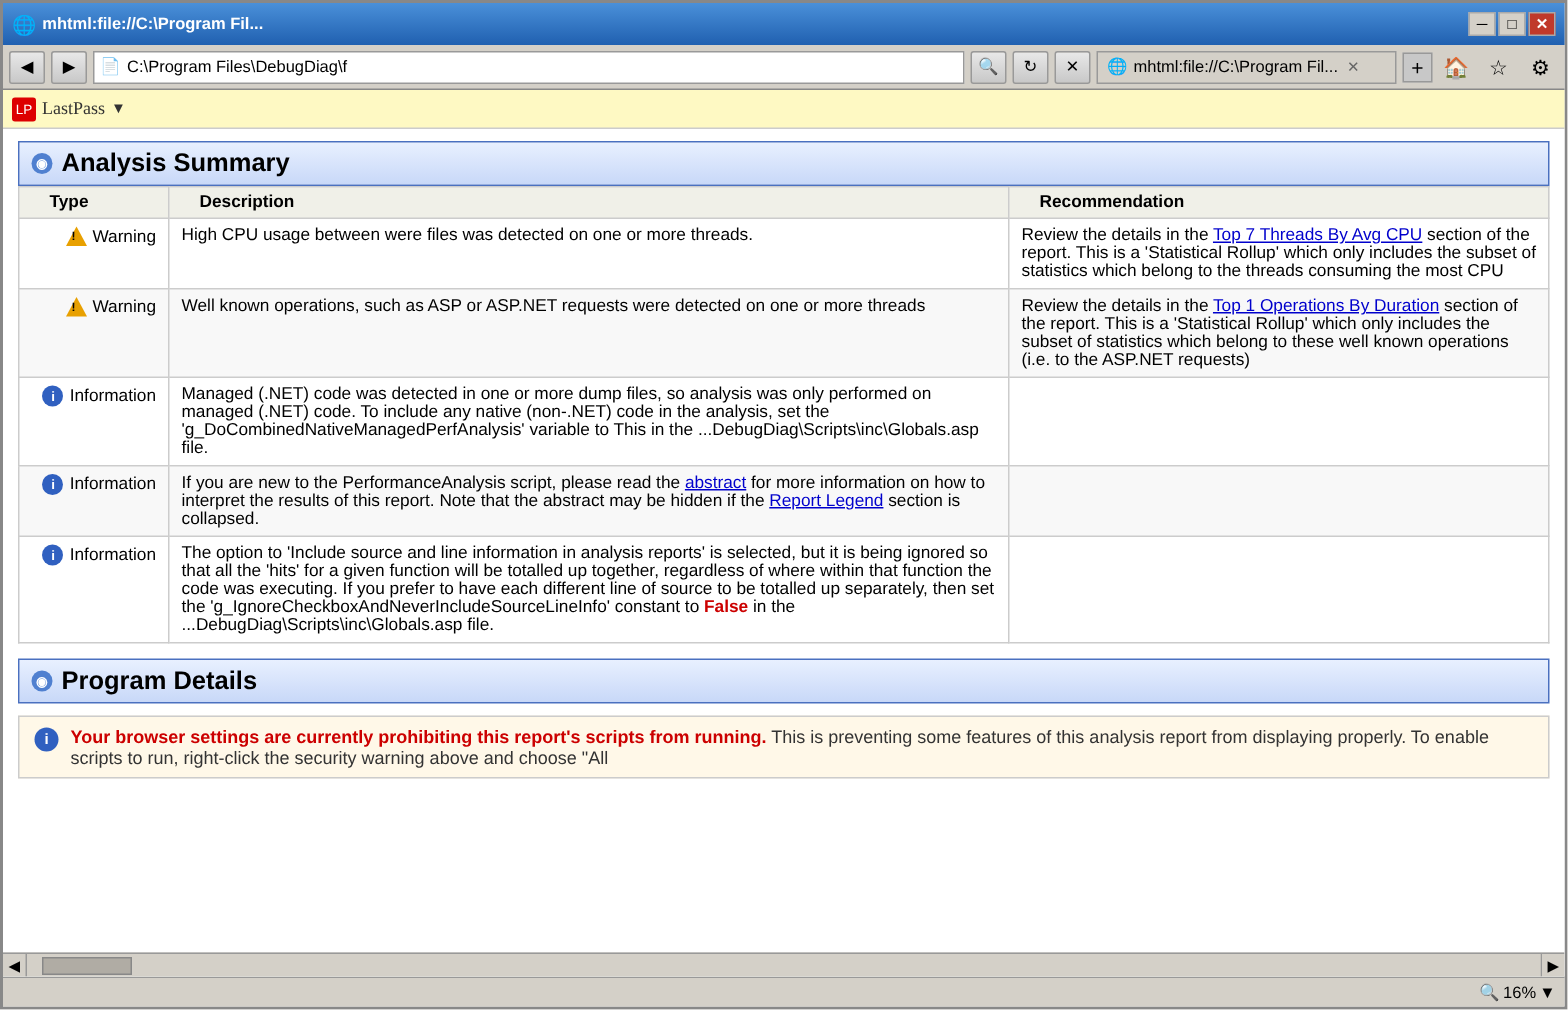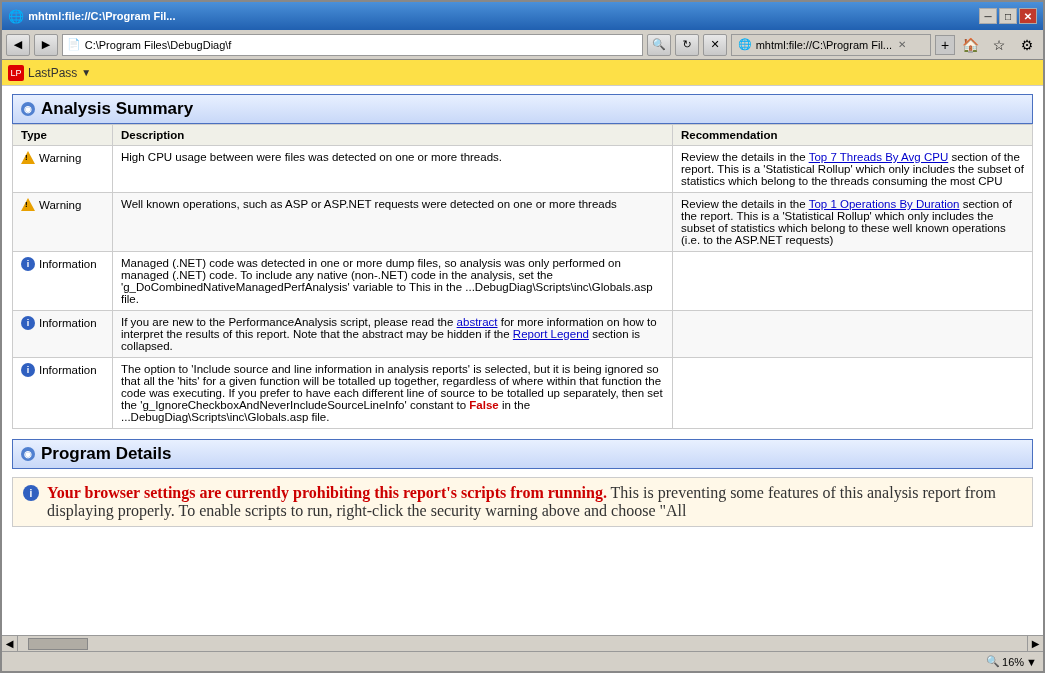--- a/index.html
+++ b/index.html
@@ -48,26 +48,26 @@
     .tab-close { margin-left: 6px; font-size: 10px; color: #666; }
     .tab-new { width: 20px; height: 20px; background: #c8c8c8; border: 1px solid #999;
       display: flex; align-items: center; justify-content: center; font-size: 14px; cursor: pointer; }
     .home-btn, .star-btn, .gear-btn {
       width: 24px; height: 22px; display: flex; align-items: center; justify-content: center;
       font-size: 14px; cursor: pointer;
     }
 
     
     .lastpass-row {
-      height: 26px; background: #fde047; border-bottom: 1px solid #ccc;
+      height: 26px; background: #fef9c3; border-bottom: 1px solid #ccc;
       display: flex; align-items: center; padding: 0 6px; gap: 4px; flex-shrink: 0;
     }
     .lastpass-icon { width: 16px; height: 16px; background: #d00; color: white;
       font-size: 9px; display: flex; align-items: center; justify-content: center; border-radius: 2px; }
-    .lastpass-label { font-size: 12px; color: #333; }
+    .lastpass-label { font-size: 12px; color: #333; font-family: Liberation Serif, serif; }
     .lastpass-arrow { font-size: 10px; color: #333; }
 
     
     .main-content {
       flex: 1; overflow: hidden; display: flex; flex-direction: column;
       background: white; position: relative;
     }
     .scroll-container { flex: 1; overflow-y: auto; overflow-x: auto; padding: 8px 10px; }
 
     
@@ -83,30 +83,30 @@
       color: white; font-size: 9px; font-weight: bold;
     }
     .section-title { font-size: 17px; font-weight: bold; color: #000; }
 
     
     .analysis-table {
       width: 100%; border-collapse: collapse; border: 1px solid #ccc;
       font-size: 11.5px;
     }
     .analysis-table th {
-      background: #f0f0e8; border: 1px solid #ccc; padding: 4px 8px;
+      background: #f0f0e8; border: 1px solid #ccc; padding: 4px 20px;
       text-align: left; font-weight: bold; color: #000;
     }
     .analysis-table td {
       border: 1px solid #ccc; padding: 5px 8px; vertical-align: top; color: #000;
     }
     .analysis-table tr:nth-child(even) td { background: #f8f8f8; }
     .analysis-table tr:nth-child(odd) td { background: #ffffff; }
 
-    .type-cell { width: 100px; text-align: left; }
+    .type-cell { width: 100px; text-align: right; }
     .desc-cell { width: 560px; }
     .rec-cell { }
 
     .warning-icon {
       display: inline-flex; align-items: center; gap: 4px;
     }
     .warn-tri {
       width: 0; height: 0;
       border-left: 7px solid transparent;
       border-right: 7px solid transparent;
@@ -153,21 +153,21 @@
     .details-section { margin-top: 0; }
     .info-banner {
       margin: 8px 0; padding: 6px 10px; background: #fff8e8;
       border: 1px solid #ccc; display: flex; gap: 8px; align-items: flex-start;
     }
     .info-banner-icon {
       width: 16px; height: 16px; border-radius: 50%; background: #3060c0;
       color: white; display: flex; align-items: center; justify-content: center;
       font-size: 10px; font-weight: bold; flex-shrink: 0; margin-top: 1px;
     }
-    .info-banner-text { font-size: 16px; color: #333; font-family: Liberation Serif, serif; }
+    .info-banner-text { font-size: 12px; color: #333; }
     .info-banner-text strong { color: #cc0000; }
   </style>
 </head>
 <body>
 
 <div class="window">
 
   <div class="title-bar">
     <div class="title-bar-left">
       <span style="color:white; font-size:13px;">🌐</span>

